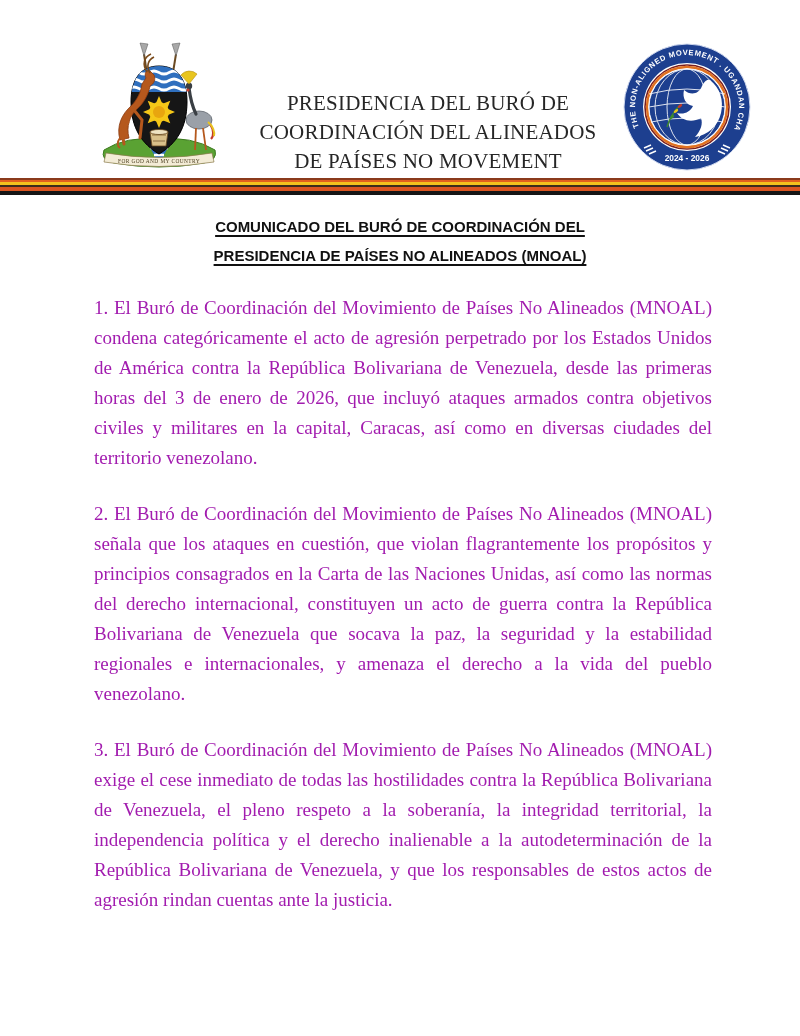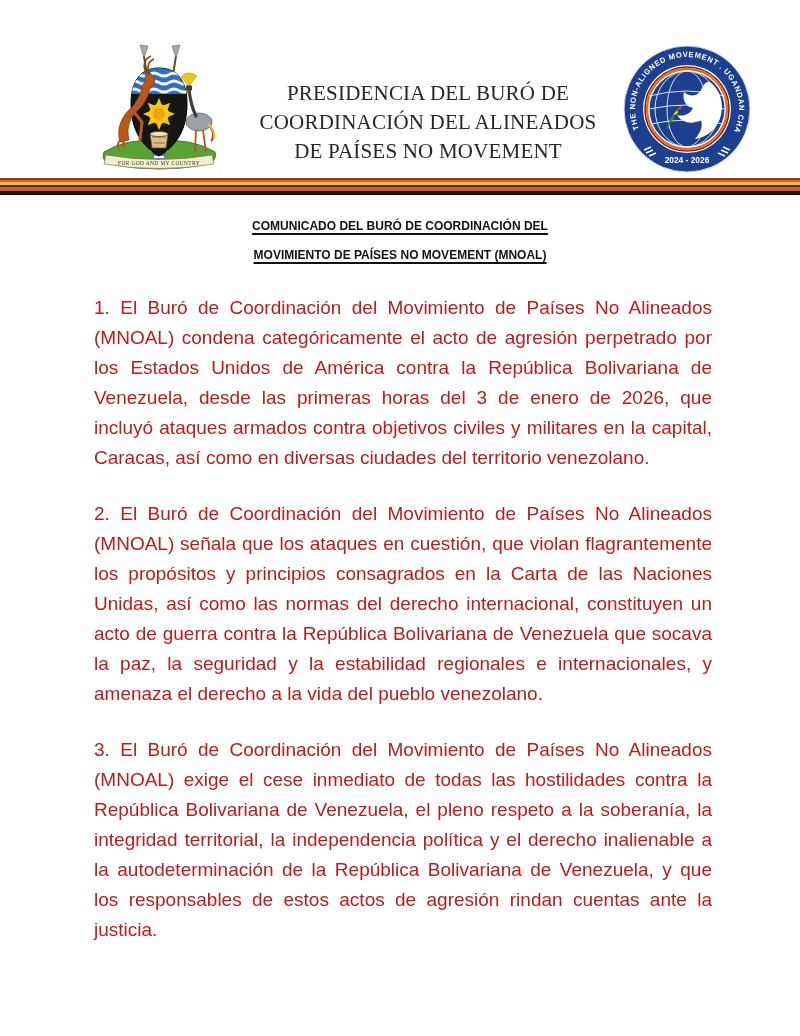--- a/index.html
+++ b/index.html
@@ -1,52 +1,53 @@
 <!DOCTYPE html>
 <html><head>
 <meta charset="utf-8">
 <style>
   html,body{margin:0;padding:0;background:#ffffff;}
   body{
     width:800px;height:1036px;overflow:hidden;position:relative;
     font-family:"Liberation Sans", sans-serif;color:#2b2b2b;
   }
   .header{
-    display:flex;align-items:center;
+    display:flex;align-items:flex-end;
     padding:42px 44px 0 84px;height:134px;box-sizing:content-box;
   }
   .coa-wrap{width:150px;flex:0 0 150px;}
   .org-title{
     flex:1;text-align:center;padding-top:26px;
     font-family:"Liberation Serif", serif;
     font-size:21px;line-height:29px;color:#262626;
     letter-spacing:0.2px;
   }
   .org-title div{white-space:nowrap;}
   .logo-wrap{width:134px;flex:0 0 134px;padding-top:4px;}
   .flag-band{
     height:17px;width:800px;margin-top:2px;
     
     background:#151515;
   }
   .doc-title{
     margin-top:17px;text-align:center;
-    font-size:12px;font-weight:bold;line-height:29px;color:#111111;
+    font-size:15px;font-weight:bold;line-height:29px;color:#111111;
   }
   .doc-title .tline{
     display:block;text-decoration:underline;
     text-decoration-thickness:2px;text-underline-offset:3px;
   }
   .body-text{
     margin-top:23px;padding:0 88px 0 94px;
   }
   .body-text p{
     margin:0 0 26px 0;
-    font-size:19px;line-height:30px;color:#b91c1c;
+    font-size:19px;line-height:30px;color:#a21caf;
     text-align:justify;
+    font-family:Liberation Serif, serif;
   }
 </style>
 </head>
 <body>
 
 <div class="header">
 
   <div class="coa-wrap">
     <svg width="150" height="134" viewBox="0 0 150 134">
 
@@ -186,20 +187,20 @@
       </g>
       <text x="65" y="119" text-anchor="middle" font-size="8.4" fill="#ffffff" font-weight="bold">2024 - 2026</text>
     </svg>
   </div>
 </div>
 
 <div class="flag-band" style="background: linear-gradient(rgb(138, 58, 28) 0%, rgb(138, 58, 28) 10%, rgb(226, 96, 31) 10%, rgb(226, 96, 31) 26%, rgb(243, 193, 29) 26%, rgb(243, 193, 29) 44%, rgb(60, 44, 28) 44%, rgb(60, 44, 28) 52%, rgb(218, 84, 32) 52%, rgb(218, 84, 32) 74%, rgb(21, 21, 21) 74%, rgb(21, 21, 21) 100%);"></div>
 
 <div class="doc-title">
   <span class="tline">COMUNICADO DEL BURÓ DE COORDINACIÓN DEL</span>
-  <span class="tline">MOVIMIENTO DE PAÍSES NO MOVEMENT (MNOAL)</span>
+  <span class="tline">PRESIDENCIA DE PAÍSES NO ALINEADOS (MNOAL)</span>
 </div>
 
 <div class="body-text">
   <p>1. El Buró de Coordinación del Movimiento de Países No Alineados (MNOAL) condena categóricamente el acto de agresión perpetrado por los Estados Unidos de América contra la República Bolivariana de Venezuela, desde las primeras horas del 3 de enero de 2026, que incluyó ataques armados contra objetivos civiles y militares en la capital, Caracas, así como en diversas ciudades del territorio venezolano.</p>
   <p>2. El Buró de Coordinación del Movimiento de Países No Alineados (MNOAL) señala que los ataques en cuestión, que violan flagrantemente los propósitos y principios consagrados en la Carta de las Naciones Unidas, así como las normas del derecho internacional, constituyen un acto de guerra contra la República Bolivariana de Venezuela que socava la paz, la seguridad y la estabilidad regionales e internacionales, y amenaza el derecho a la vida del pueblo venezolano.</p>
   <p>3. El Buró de Coordinación del Movimiento de Países No Alineados (MNOAL) exige el cese inmediato de todas las hostilidades contra la República Bolivariana de Venezuela, el pleno respeto a la soberanía, la integridad territorial, la independencia política y el derecho inalienable a la autodeterminación de la República Bolivariana de Venezuela, y que los responsables de estos actos de agresión rindan cuentas ante la justicia.</p>
 </div>
 
 </body></html>

